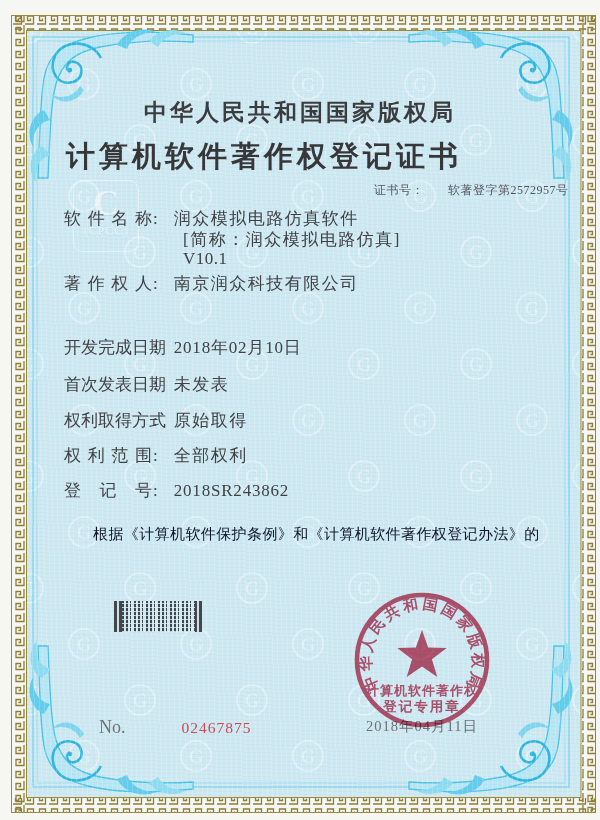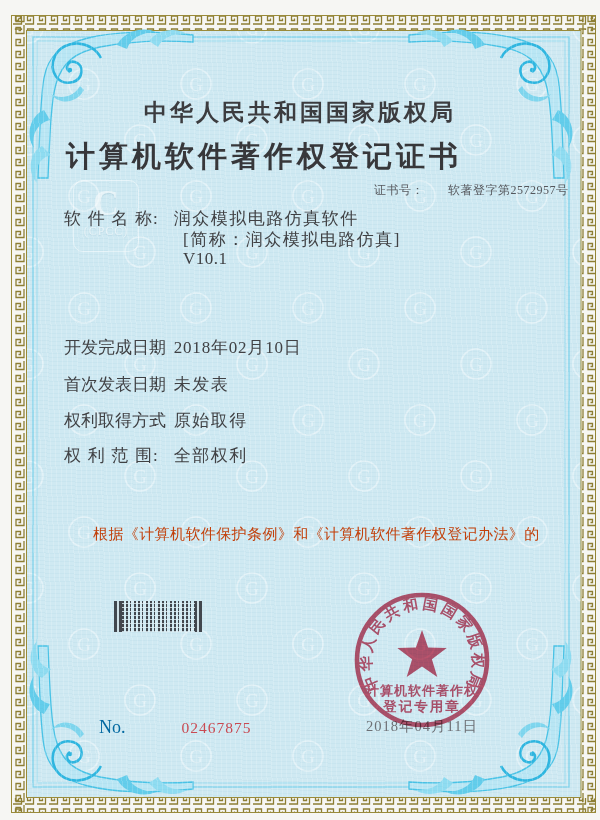--- a/index.html
+++ b/index.html
@@ -31,41 +31,41 @@
   .cert-no .val{margin-left:24px;}
   .row{left:64px;font-size:17px;color:#404144;white-space:nowrap;}
   .row .lbl{
     display:inline-block;width:88px;
     text-align:justify;text-align-last:justify;
   }
   .row .colon{display:inline-block;margin-left:1px;}
   .row .val{margin-left:16px;letter-spacing:1.5px;}
   .row .val.alnum{letter-spacing:.8px;}
   .name-extra{left:183px;font-size:17px;color:#404144;letter-spacing:1.5px;white-space:nowrap;}
-  .statement{left:68px;width:478px;font-size:15px;color:#c2410c;letter-spacing:.4px;line-height:20px;white-space:nowrap;}
+  .statement{left:68px;width:478px;font-size:15px;color:#0f172a;letter-spacing:.4px;line-height:20px;white-space:nowrap;}
   .statement.indent{text-indent:25px;}
   .barcode{
     left:114px;top:601px;width:88px;height:31px;
     background:
       repeating-linear-gradient(0deg, rgba(223,240,246,.8) 0 1px, rgba(0,0,0,0) 1px 4px),
       repeating-linear-gradient(90deg, #42474e 0 2px, rgba(0,0,0,0) 2px 4px, #42474e 4px 5px, rgba(0,0,0,0) 5px 8px, #42474e 8px 10px, rgba(0,0,0,0) 10px 12px);
     box-shadow:
       inset 3px 0 0 #42474e, inset -3px 0 0 #42474e,
       inset 5px 0 0 rgba(223,240,246,.9), inset -5px 0 0 rgba(223,240,246,.9),
       inset 8px 0 0 #42474e, inset -7px 0 0 #42474e;
   }
   .seal-date{
     left:366px;top:717px;font-size:14.5px;color:#6d7075;letter-spacing:1px;white-space:nowrap;
   }
   svg.seal{
     position:absolute;left:337px;top:575px;width:170px;height:170px;
     mix-blend-mode:multiply;opacity:.93;
   }
   .no-line{left:99px;top:717px;display:flex;align-items:baseline;gap:11px;white-space:nowrap;}
-  .no-line .no-lbl{font-size:18px;color:#0369a1;}
+  .no-line .no-lbl{font-size:18px;color:#737373;}
   .no-line .no-val{font-size:15.5px;color:#c94a52;letter-spacing:1px;margin-left:45px;}
   .emboss{
     left:73px;top:180px;width:64px;height:70px;opacity:.55;
     border:1.5px solid rgba(255,255,255,.85);border-radius:10px;
     color:rgba(255,255,255,.95);text-align:center;
     text-shadow:0 1px 1px rgba(125,165,185,.45);
     pointer-events:none;
   }
   .emboss .glyph{font-size:36px;line-height:44px;font-weight:700;}
   .emboss .small{font-size:12px;letter-spacing:1px;line-height:12px;}
@@ -138,37 +138,43 @@
   <div class="abs cert-no">
     <span>证书号：</span><span class="val">软著登字第2572957号</span>
   </div>
 
   <div class="abs row" style="top:207px">
     <span class="lbl">软件名称</span><span class="colon">:</span><span class="val">润众模拟电路仿真软件</span>
   </div>
   <div class="abs name-extra" style="top:228px">[简称：润众模拟电路仿真]</div>
   <div class="abs name-extra" style="top:249px;letter-spacing:.5px">V10.1</div>
 
+  <div class="abs row" style="top:272px">
+    <span class="lbl">著作权人</span><span class="colon">:</span><span class="val">南京润众科技有限公司</span>
+  </div>
 
   <div class="abs row" style="top:336px">
     <span class="lbl">开发完成日期</span><span class="colon">:</span><span class="val alnum">2018年02月10日</span>
   </div>
 
   <div class="abs row" style="top:373px">
     <span class="lbl">首次发表日期</span><span class="colon">:</span><span class="val">未发表</span>
   </div>
 
   <div class="abs row" style="top:409px">
     <span class="lbl">权利取得方式</span><span class="colon">:</span><span class="val">原始取得</span>
   </div>
 
   <div class="abs row" style="top:444px">
     <span class="lbl">权利范围</span><span class="colon">:</span><span class="val">全部权利</span>
   </div>
 
+  <div class="abs row" style="top:479px">
+    <span class="lbl">登记号</span><span class="colon">:</span><span class="val alnum">2018SR243862</span>
+  </div>
 
   <div class="abs statement indent" style="top:524px">根据《计算机软件保护条例》和《计算机软件著作权登记办法》的</div>
 
   <div class="abs barcode"></div>
 
   <div class="abs seal-date">2018年04月11日</div>
 
   <svg class="seal" viewBox="0 0 170 170" xmlns="http://www.w3.org/2000/svg">
     <defs>
       <path id="ringArc" d="M43.2 114.3 A51 51 0 1 1 126.8 114.3" fill="none"></path>

